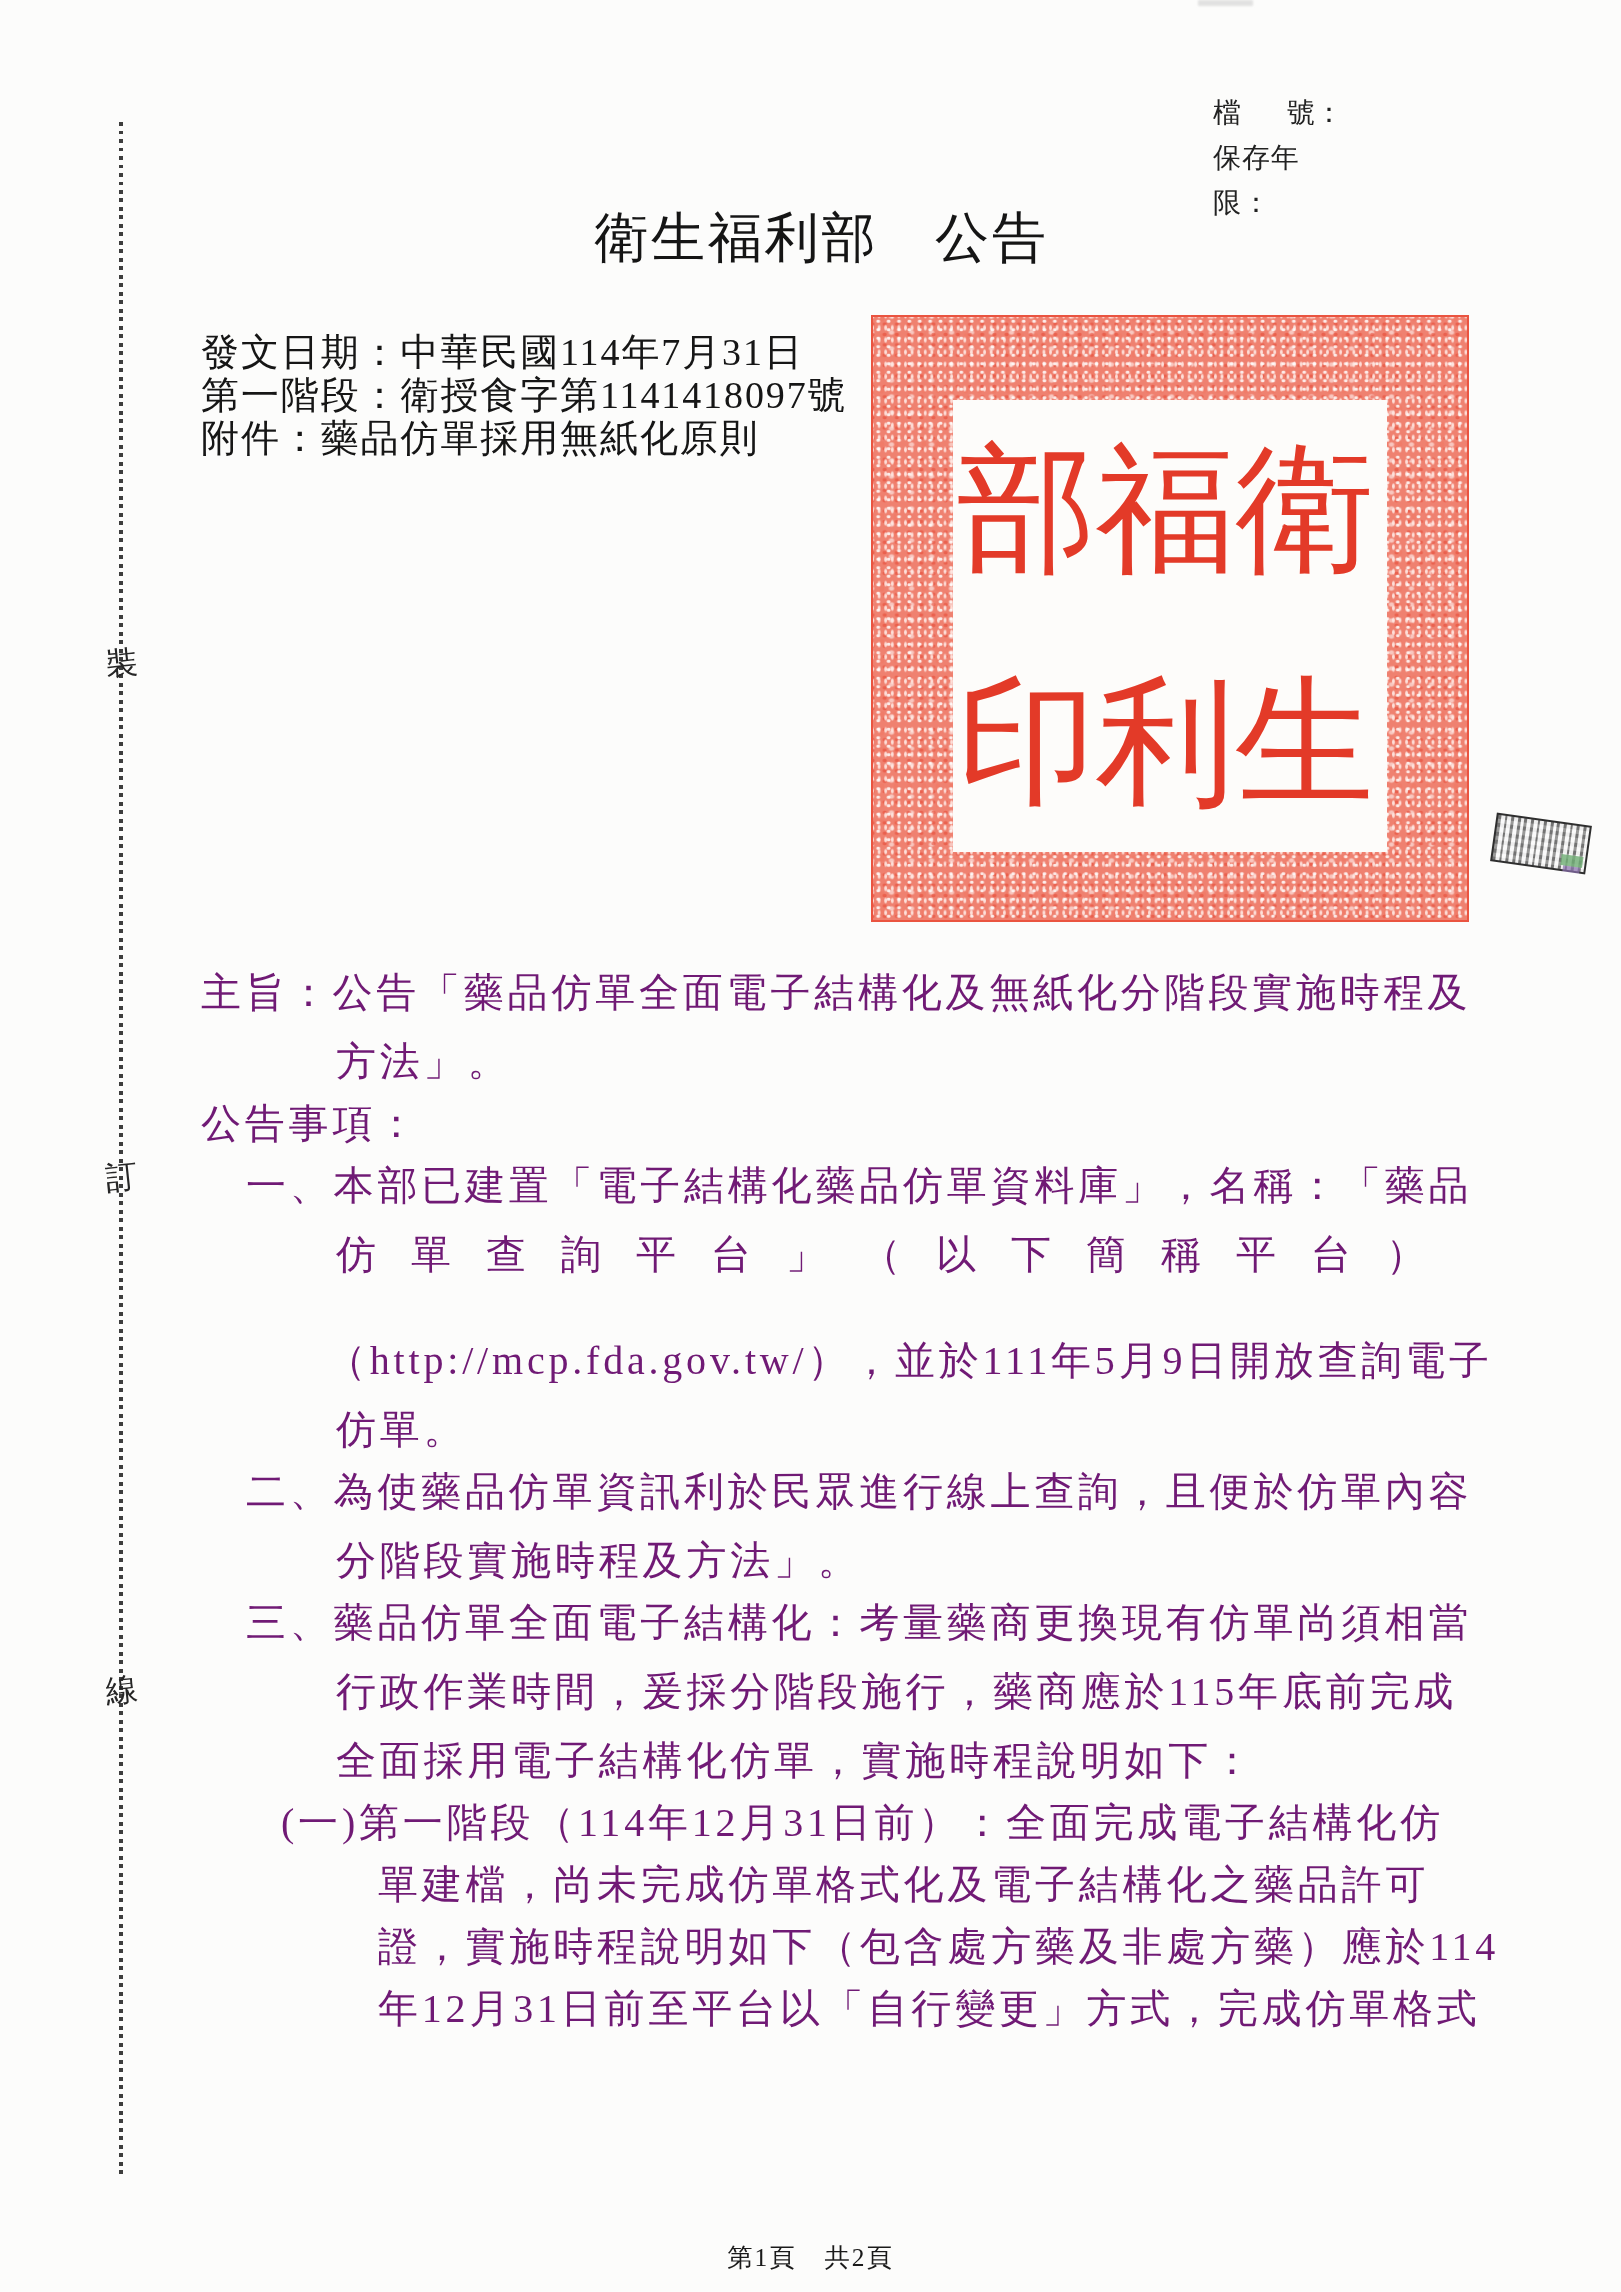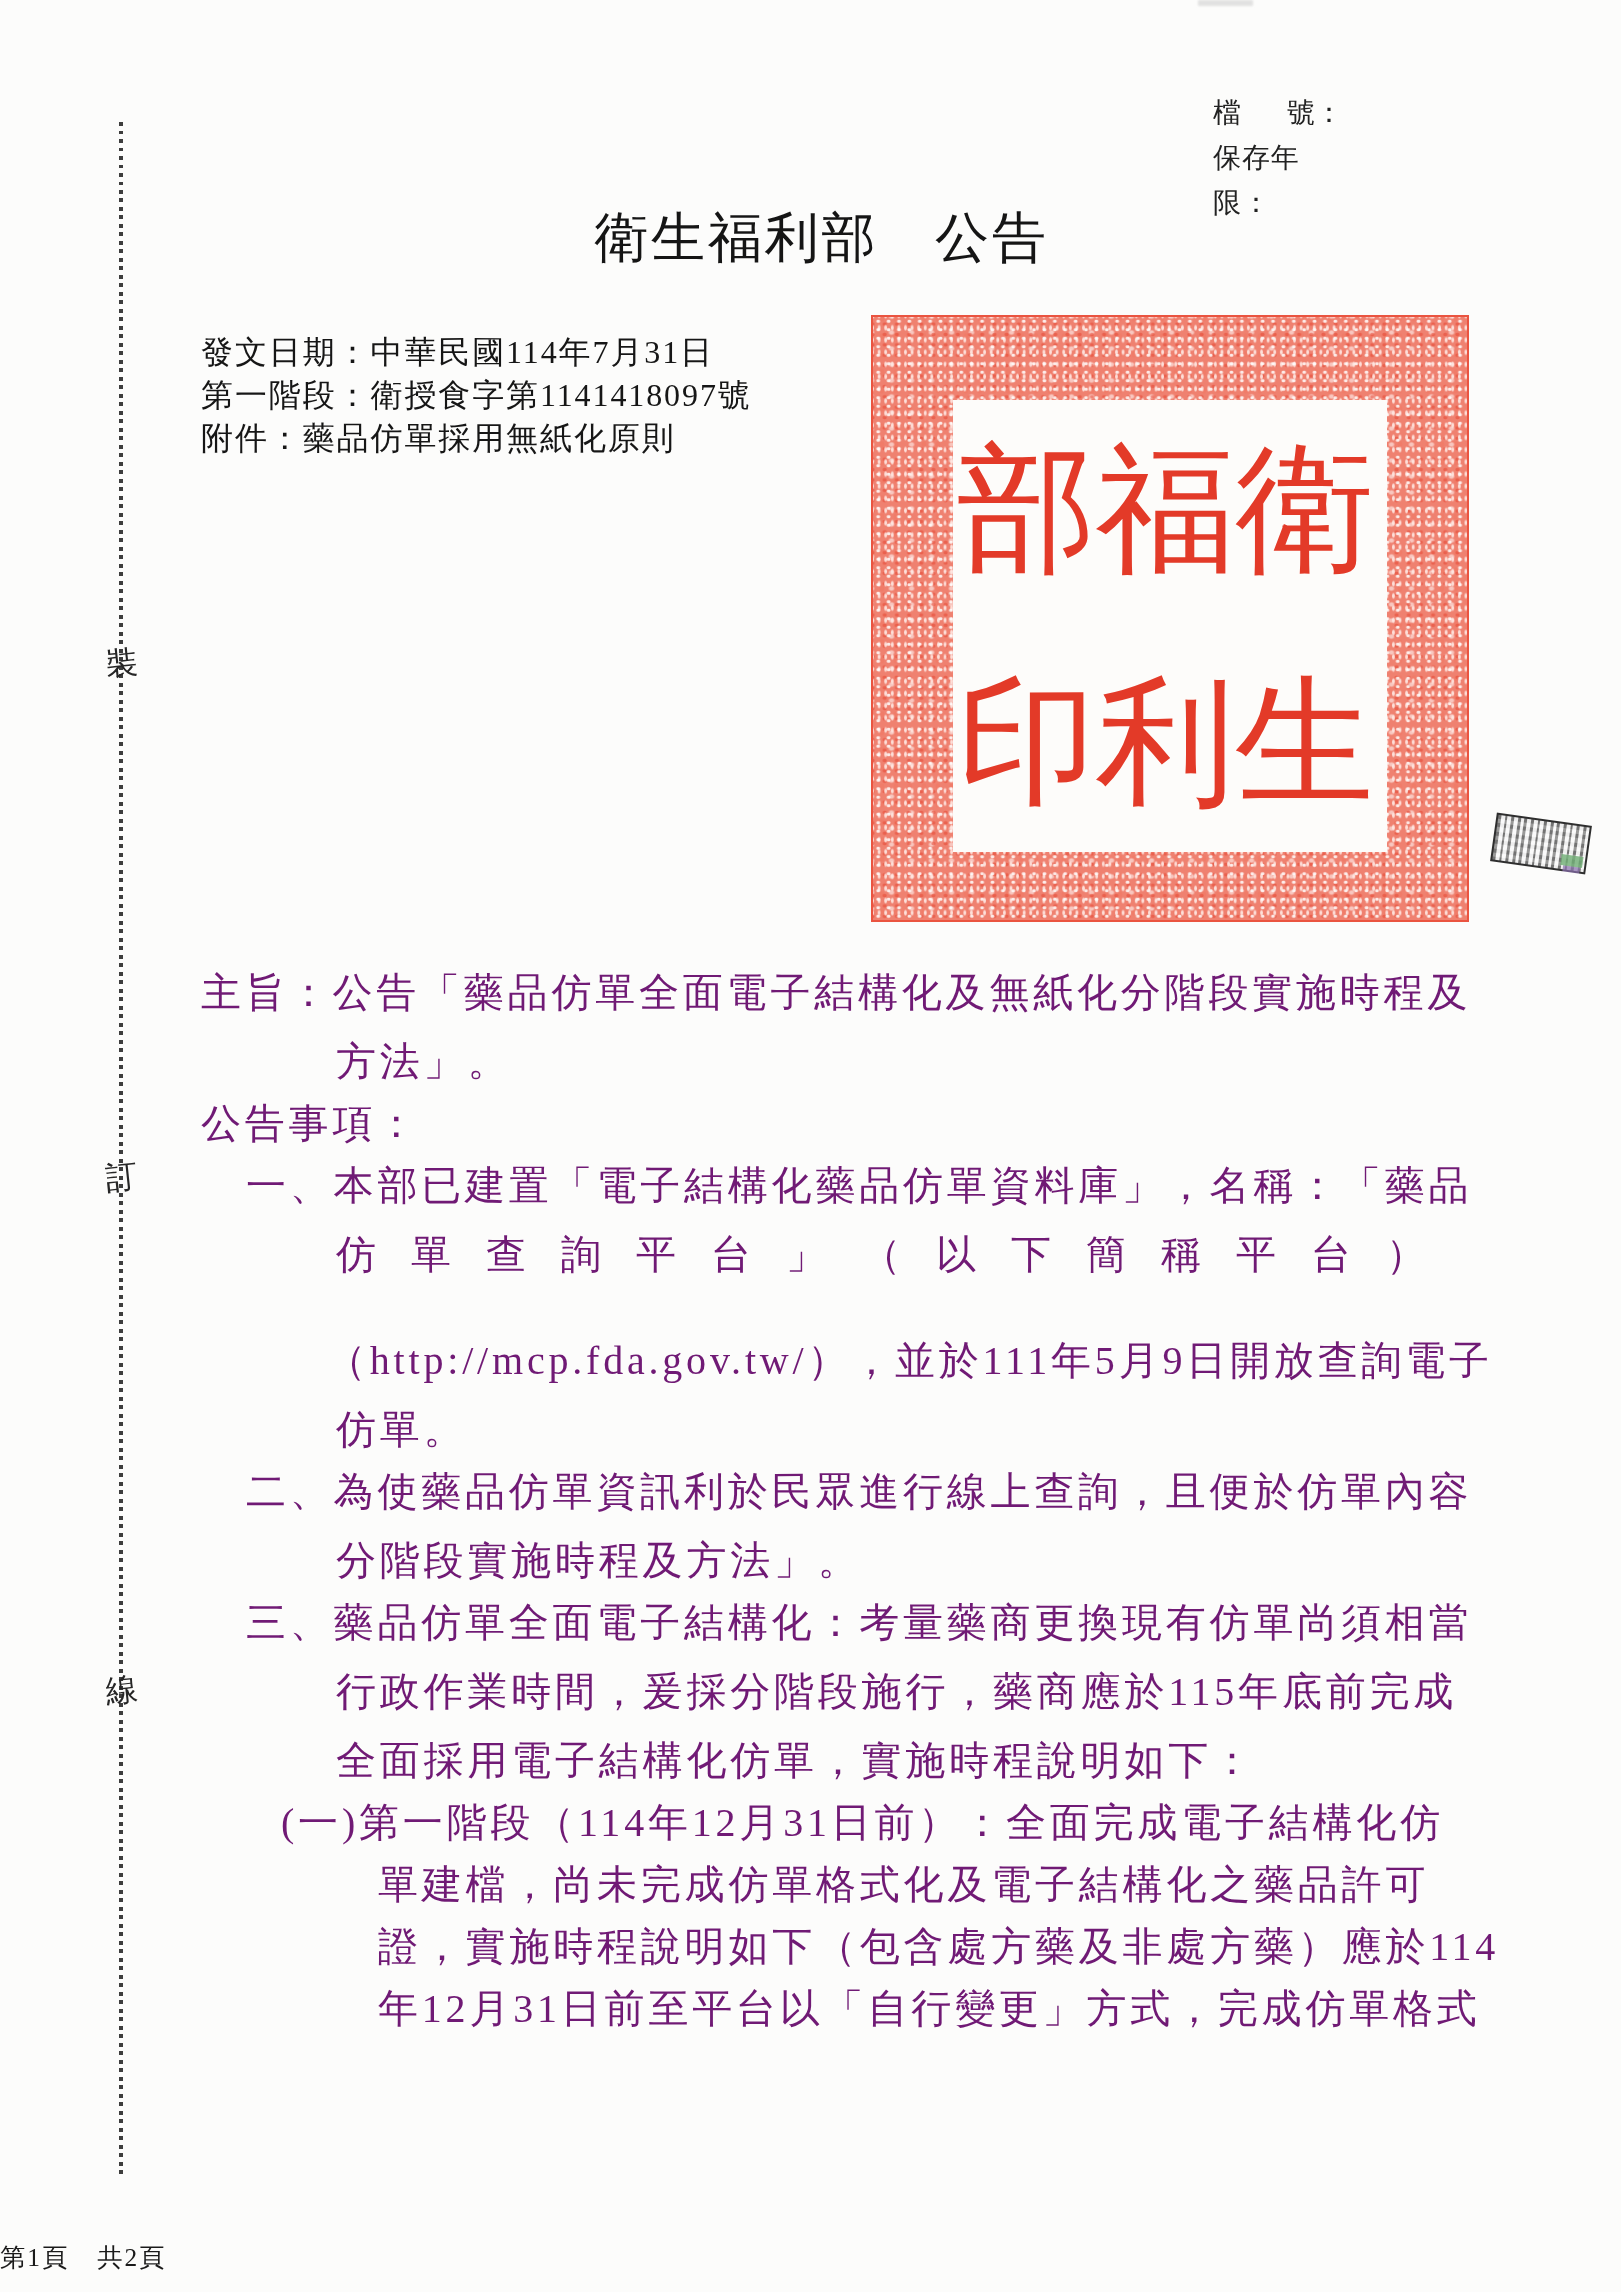--- a/index.html
+++ b/index.html
@@ -17,21 +17,21 @@
   .file-line1{display:flex;justify-content:space-between;width:130px;}
   .file-line2{letter-spacing:0.9px;}
 
   
   .doc-title{
     position:absolute;left:539px;top:202px;width:565px;
     text-align:center;font-size:54px;letter-spacing:2.8px;font-weight:500;color:#151515;
   }
 
   
-  .meta-block{position:absolute;left:201px;top:331px;font-size:32px;line-height:43px;letter-spacing:1.9px;color:#161616;}
+  .meta-block{position:absolute;left:201px;top:331px;font-size:38px;line-height:43px;letter-spacing:1.9px;color:#161616;}
 
   
   .seal{
     position:absolute;left:871px;top:315px;width:598px;height:607px;
     box-sizing:border-box;
     background-color:#ef8170;
     background-image:
       radial-gradient(rgba(255,255,255,.85) 1.4px, transparent 2.4px),
       radial-gradient(rgba(255,233,228,.9) 0.9px, transparent 1.9px),
       radial-gradient(rgba(228,66,46,.5) 1.5px, transparent 2.5px),
@@ -74,21 +74,21 @@
   .i1{padding-left:135px;margin-top:7px;}
   .i2{padding-left:45px;}
   .i3{padding-left:125px;margin-top:44px;}
   .i4{padding-left:80px;}
   .i5{padding-left:177px;}
   .wide{letter-spacing:35px;}
 
   
   .footer{
     position:absolute;left:0;top:2241px;width:1621px;
-    display:flex;justify-content:flex-start;gap:28px;
+    display:flex;justify-content:center;gap:28px;
     font-size:25.4px;color:#1a1a1a;letter-spacing:1.9px;
   }
 
   
   .received-stamp{
     position:absolute;left:1493px;top:819px;width:96px;height:49px;
     box-sizing:border-box;border:2.8px solid #2e2e2e;
     transform:rotate(8deg);
     background:
       repeating-linear-gradient(to right, rgba(70,70,70,.55) 0 2.8px, rgba(250,250,250,.85) 2.8px 6.6px),

